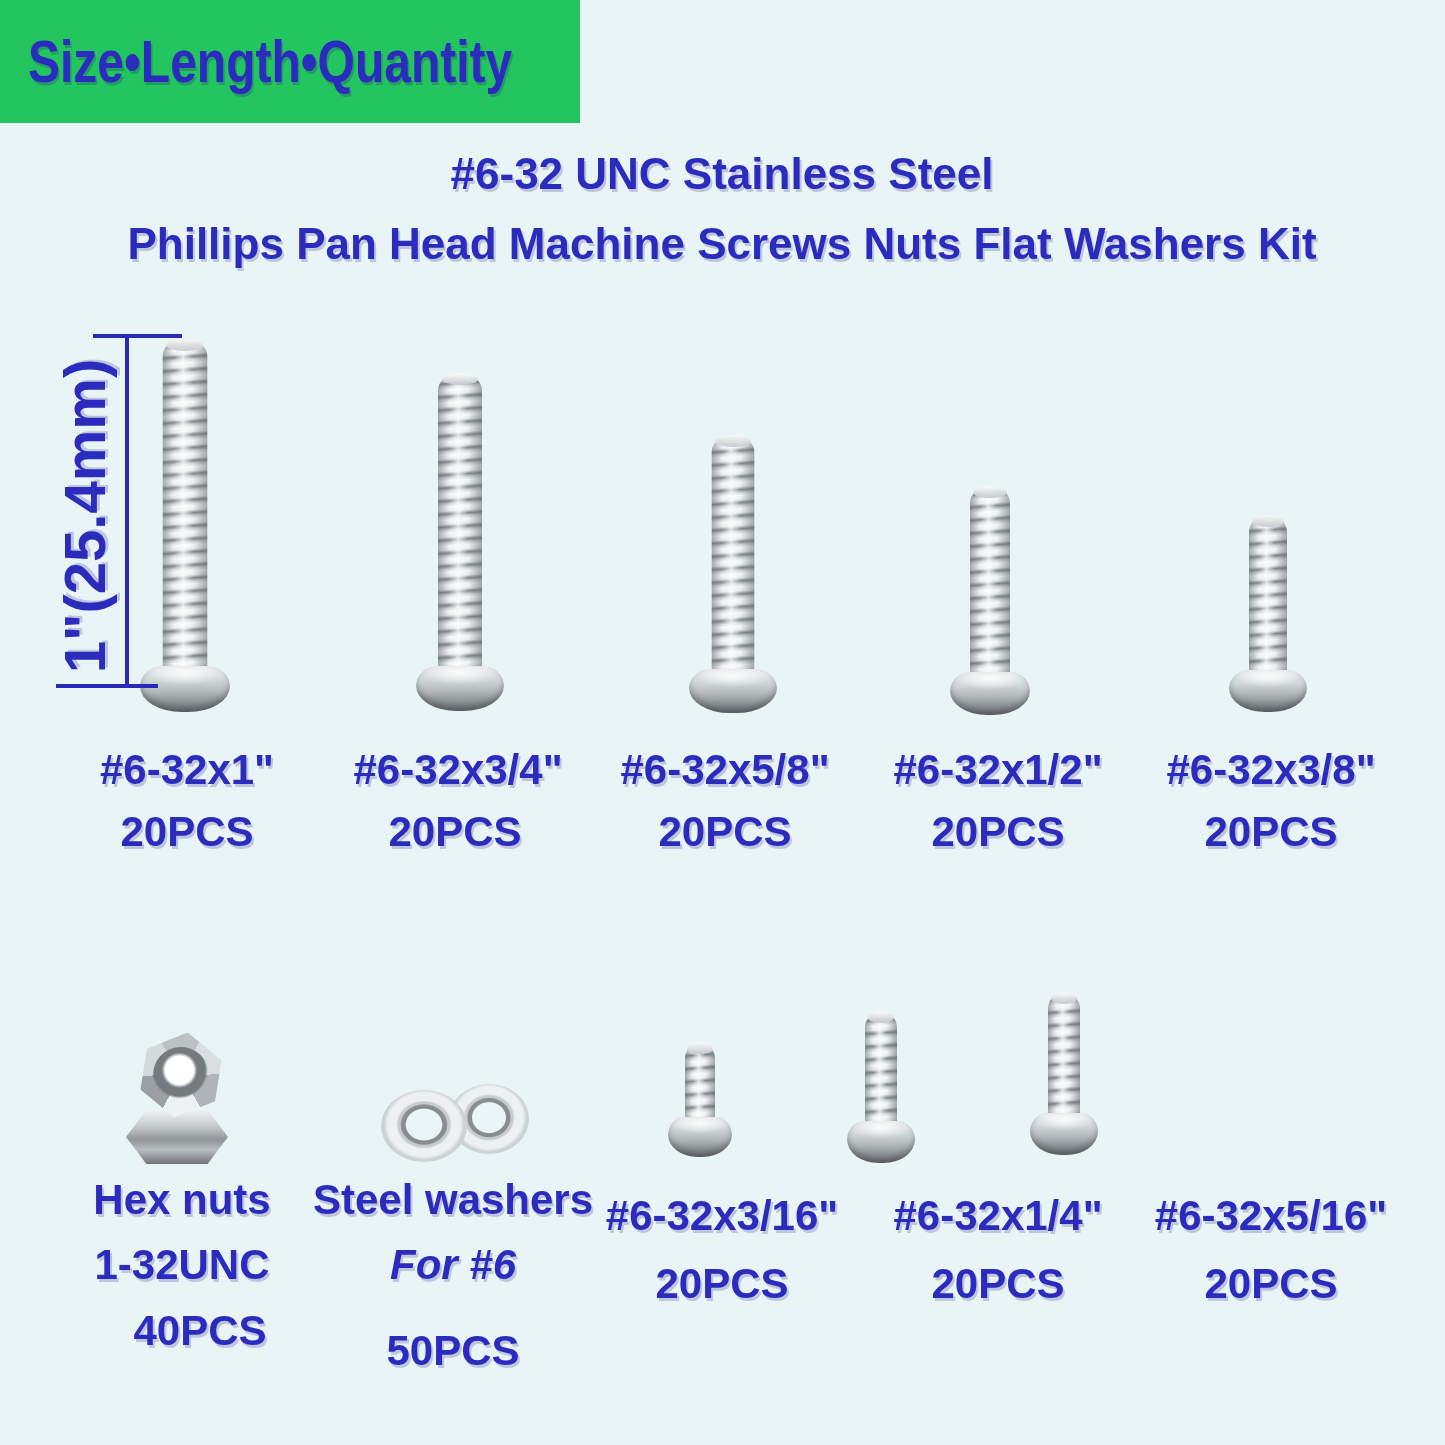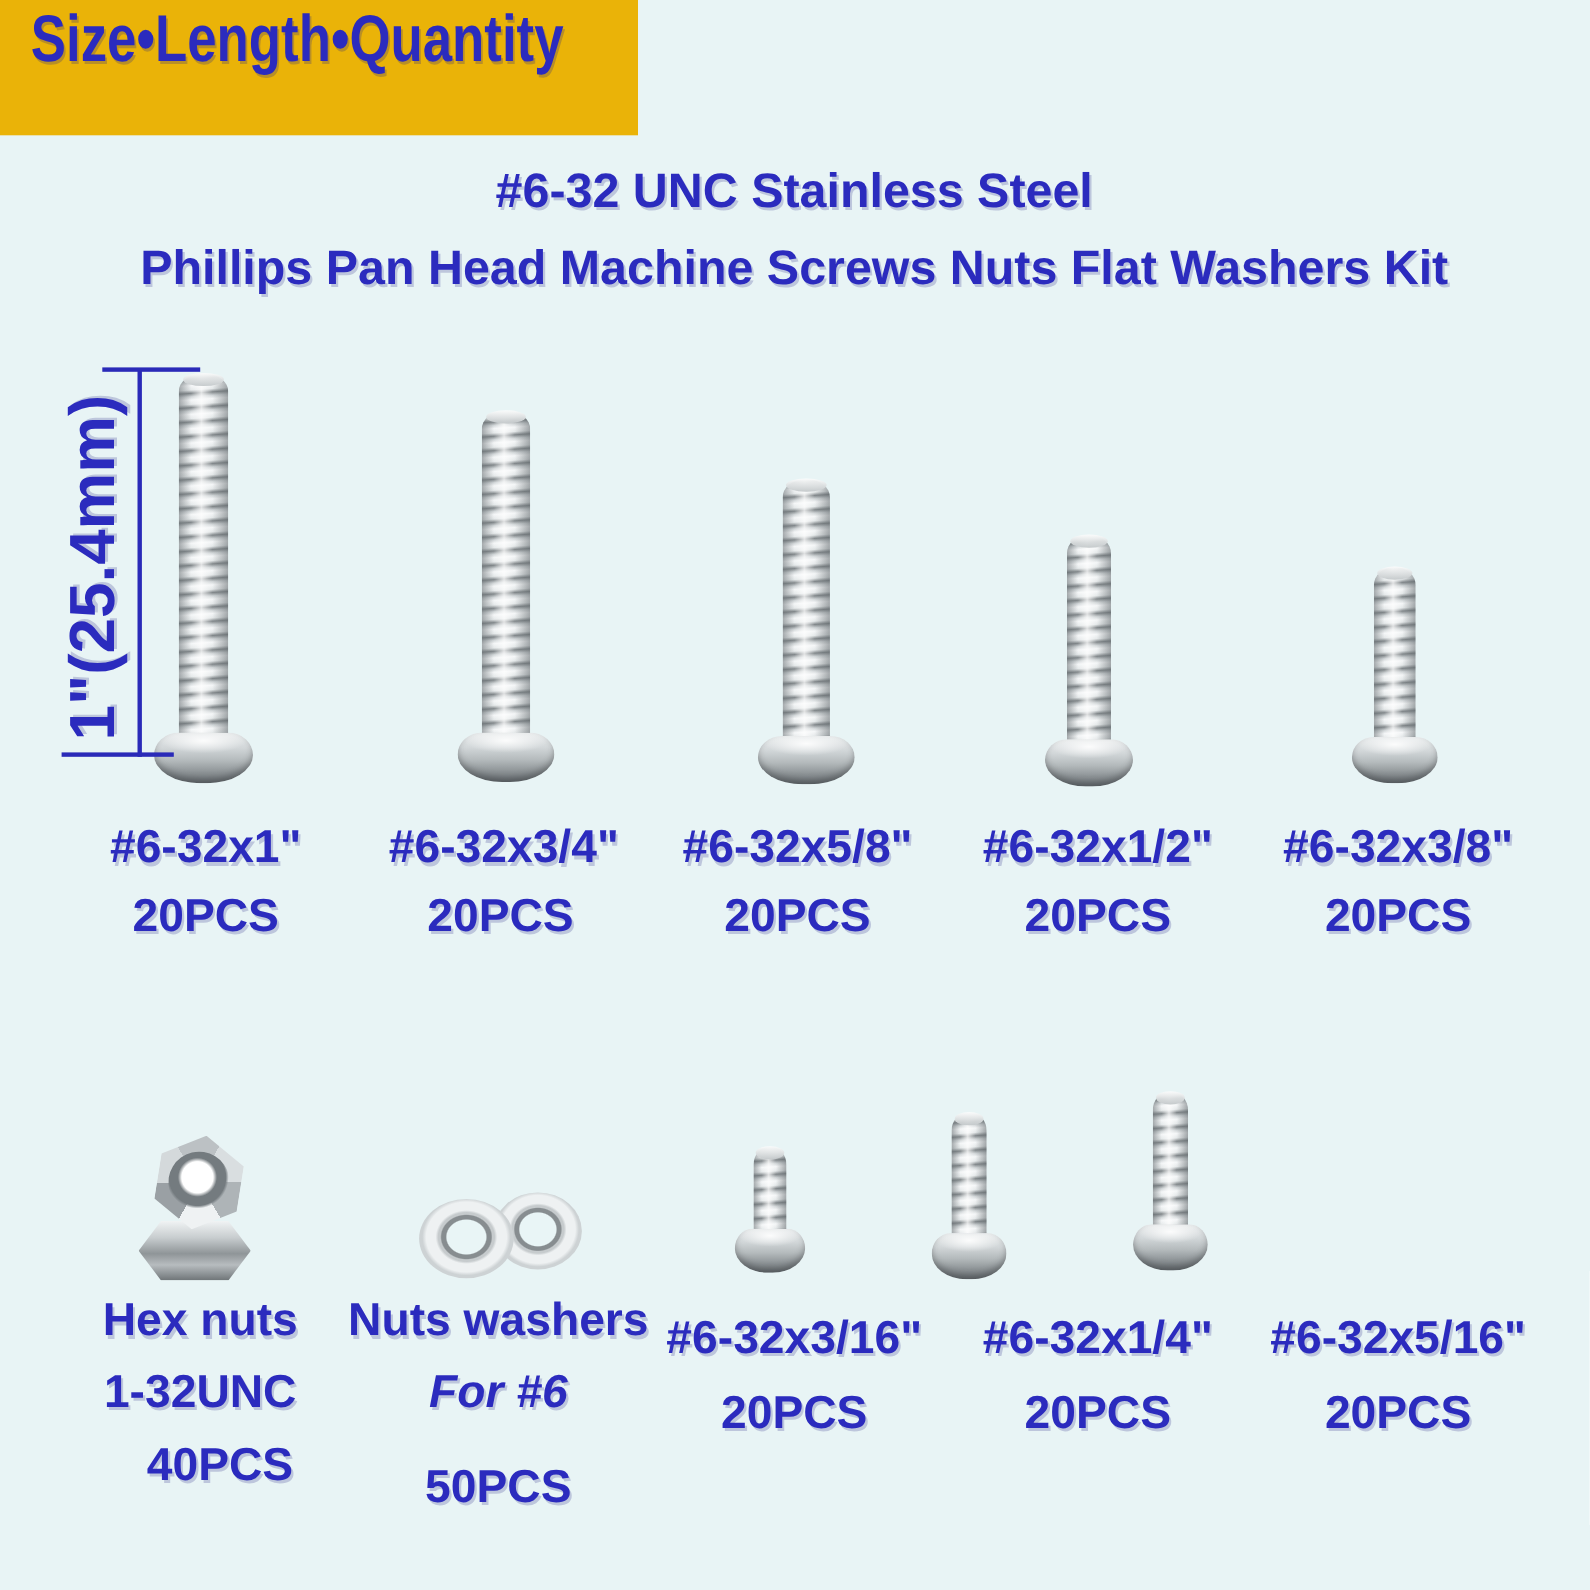--- a/index.html
+++ b/index.html
@@ -12,21 +12,21 @@
   
   .txt{
     position:absolute; transform:translate(-50%,-50%);
     color:var(--blue); font-weight:700; white-space:nowrap;
     text-shadow:2px 3px 0 rgba(35,35,130,.22);
   }
   .lbl{font-size:42px;}
   .title-line{font-size:44px;}
   .banner{
     position:absolute; left:0; top:0; width:580px; height:123px;
-    background:#eab308; display:flex; 
+    background:#22c55e; display:flex; align-items:center;
   }
   .banner .banner-text{
     color:var(--blue); font-weight:700; font-size:60px; white-space:nowrap;
     margin-left:28px; transform:scaleX(.8); transform-origin:left center;
     text-shadow:2px 3px 0 rgba(35,35,130,.25);
   }
   
   .dim{position:absolute; background:var(--line); z-index:5;}
   .dim-label{
     position:absolute; left:84px; top:516px;
@@ -153,21 +153,21 @@
   </div>
   <div class="screw" style="left:1064px; top:993px;  width:68px; height:162px; --sw:32px; --hw:68px; --hh:42px;">
     <div class="thread"></div>
     <div class="head"></div>
   </div>
 
   <div class="txt lbl" style="left:182px;  top:1200px;">Hex nuts</div>
   <div class="txt lbl" style="left:182px;  top:1265px;">1-32UNC</div>
   <div class="txt lbl" style="left:200px;  top:1331px;">40PCS</div>
 
-  <div class="txt lbl" style="left:453px;  top:1200px;">Nuts washers</div>
+  <div class="txt lbl" style="left:453px;  top:1200px;">Steel washers</div>
   <div class="txt lbl" style="left:453px;  top:1265px;font-style:italic;">For #6</div>
   <div class="txt lbl" style="left:453px;  top:1331px;margin-top:20px;">50PCS</div>
 
   <div class="txt lbl" style="left:722px;  top:1216px;">#6-32x3/16"</div>
   <div class="txt lbl" style="left:722px;  top:1284px;">20PCS</div>
 
   <div class="txt lbl" style="left:998px;  top:1216px;">#6-32x1/4"</div>
   <div class="txt lbl" style="left:998px;  top:1284px;">20PCS</div>
 
   <div class="txt lbl" style="left:1271px; top:1216px;">#6-32x5/16"</div>

